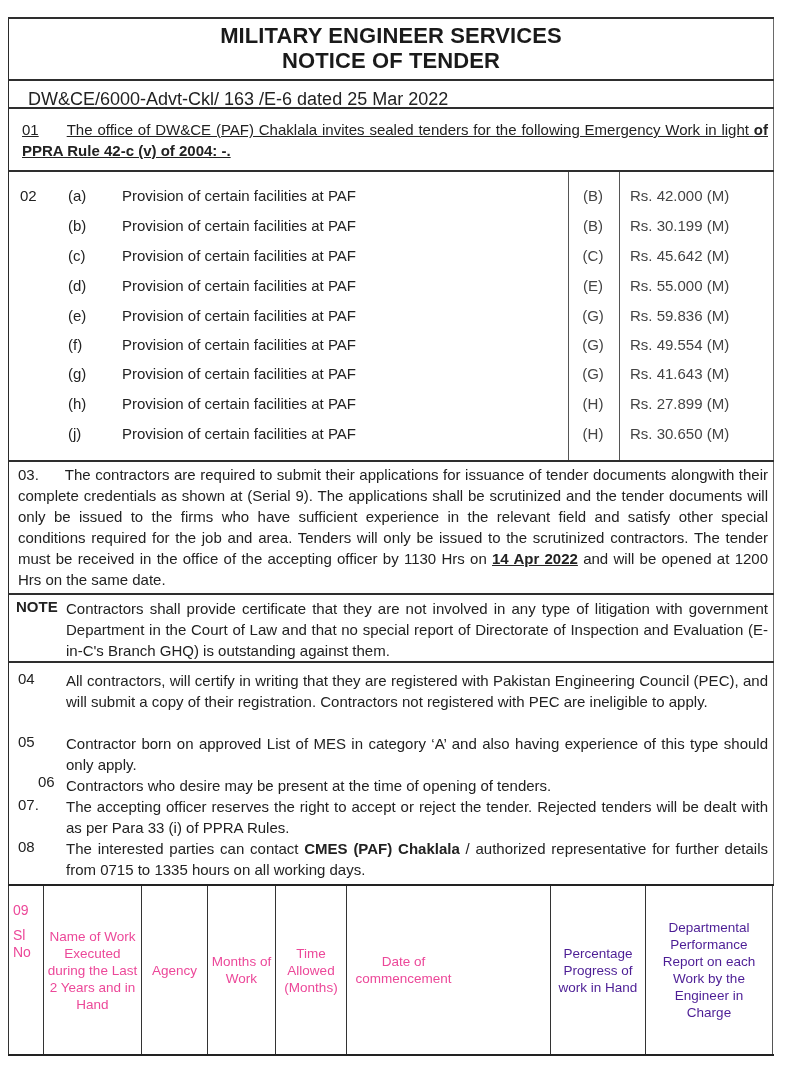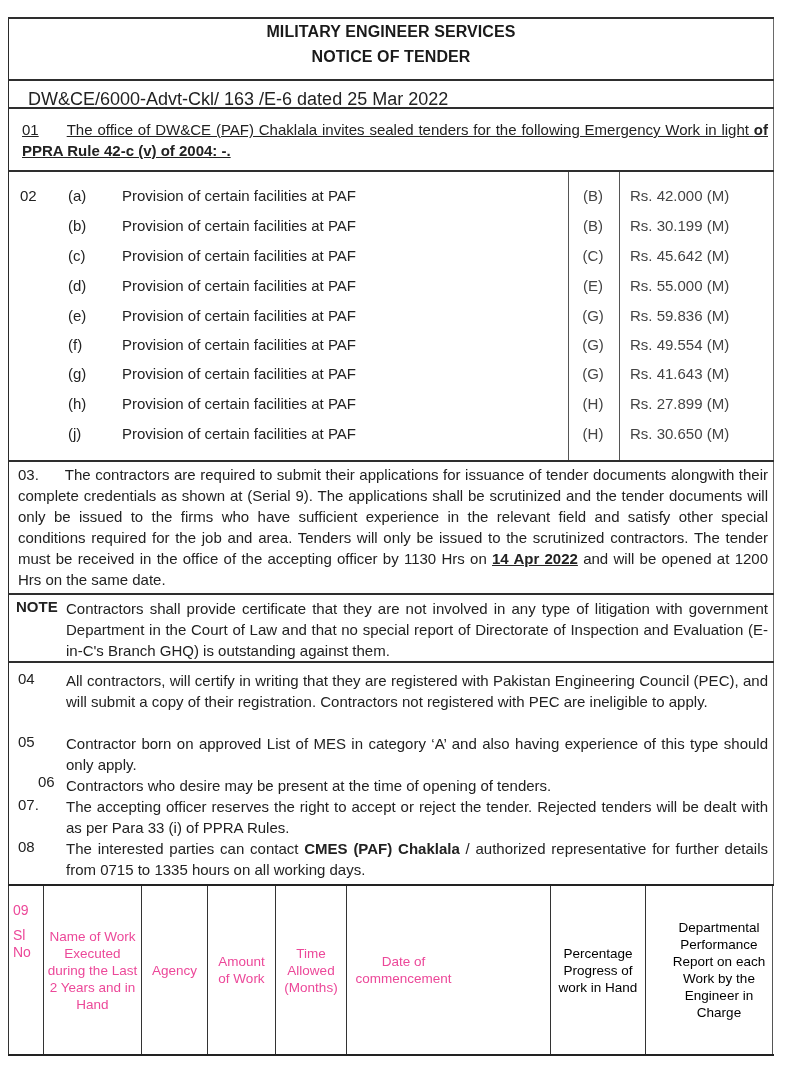--- a/index.html
+++ b/index.html
@@ -8,42 +8,42 @@
     font-family: "Liberation Sans", sans-serif; color: #1c1c1c;
   }
   .sheet {
     position: absolute; left: 8px; top: 10px; width: 766px; height: 1052px;
   }
   .box { position: absolute; left: 0; width: 766px; border-left: 1.5px solid #2a2a2a; border-right: 1.5px solid #6a6a6a; box-sizing: border-box; }
   .hline { position: absolute; left: 0; width: 766px; height: 0; border-top: 2px solid #2e2e2e; }
 
   .title {
     position: absolute; left: 0; width: 766px; text-align: center;
-    font-weight: bold; font-size: 16px; letter-spacing: 0.1px; color: #1a1a1a;
+    font-weight: bold; font-size: 22px; letter-spacing: 0.1px; color: #1a1a1a;
   }
   .ref { position: absolute; left: 20px; top: 79px; font-size: 18px; color: #222; }
 
   .para { position: absolute; font-size: 15px; line-height: 21px; color: #222; text-align: justify; }
   .num { position: absolute; font-size: 15px; color: #222; }
   b { font-weight: bold; }
   u { text-decoration: underline; }
 
   
   .item-row { position: absolute; left: 0; width: 766px; height: 30px; font-size: 15px; color: #222; }
   .item-row .letter { position: absolute; left: 60px; }
   .item-row .desc { position: absolute; left: 114px; }
   .item-row .cat { position: absolute; left: 570px; width: 30px; text-align: center; color: #444; }
   .item-row .amt { position: absolute; left: 622px; color: #444; }
   .vsep { position: absolute; width: 0; border-left: 1.5px solid #555; }
 
   
   .ctable { position: absolute; left: 0; top: 874px; width: 766px; height: 172px; border-top: 2px solid #222; border-bottom: 2px solid #222; box-sizing: border-box; }
   .ccol { position: absolute; top: 0; height: 168px; border-left: 1.5px solid #333; box-sizing: border-box; display: flex; align-items: center; justify-content: center; text-align: center; font-size: 13.5px; line-height: 17px; color: #ec4899; }
   .ccol span { display: block; padding: 0 3px; }
-  .ccol.light { color: #000000; justify-content: flex-end; }
+  .ccol.light { color: #4c1d95; }
 </style>
 </head>
 <body>
 
 <div class="sheet">
 
   <div class="box" style="top:8px;height:866px;"></div>
 
   <div class="hline" style="top:7px;"></div>
   <div class="title" style="top:13px;">MILITARY ENGINEER SERVICES</div>
@@ -151,21 +151,21 @@
         <div style="width:22px;line-height:17px;">Sl No</div>
       </div>
     </div>
     <div class="ccol" style="left:35px;width:98px;">
         <span>Name of Work Executed during the Last 2 Years and in Hand</span>
       </div>
     <div class="ccol" style="left:133px;width:66px;">
         <span>Agency</span>
       </div>
     <div class="ccol" style="left:199px;width:68px;">
-        <span>Amount of Work</span>
+        <span>Months of Work</span>
       </div>
     <div class="ccol" style="left:267px;width:71px;">
         <span>Time Allowed (Months)</span>
       </div>
     <div class="ccol" style="left:338px;width:114px;">
         <span>Date of commencement</span>
       </div>
     <div class="ccol light" style="left:542px;width:95px;">
         <span>Percentage Progress of work in Hand</span>
       </div>

